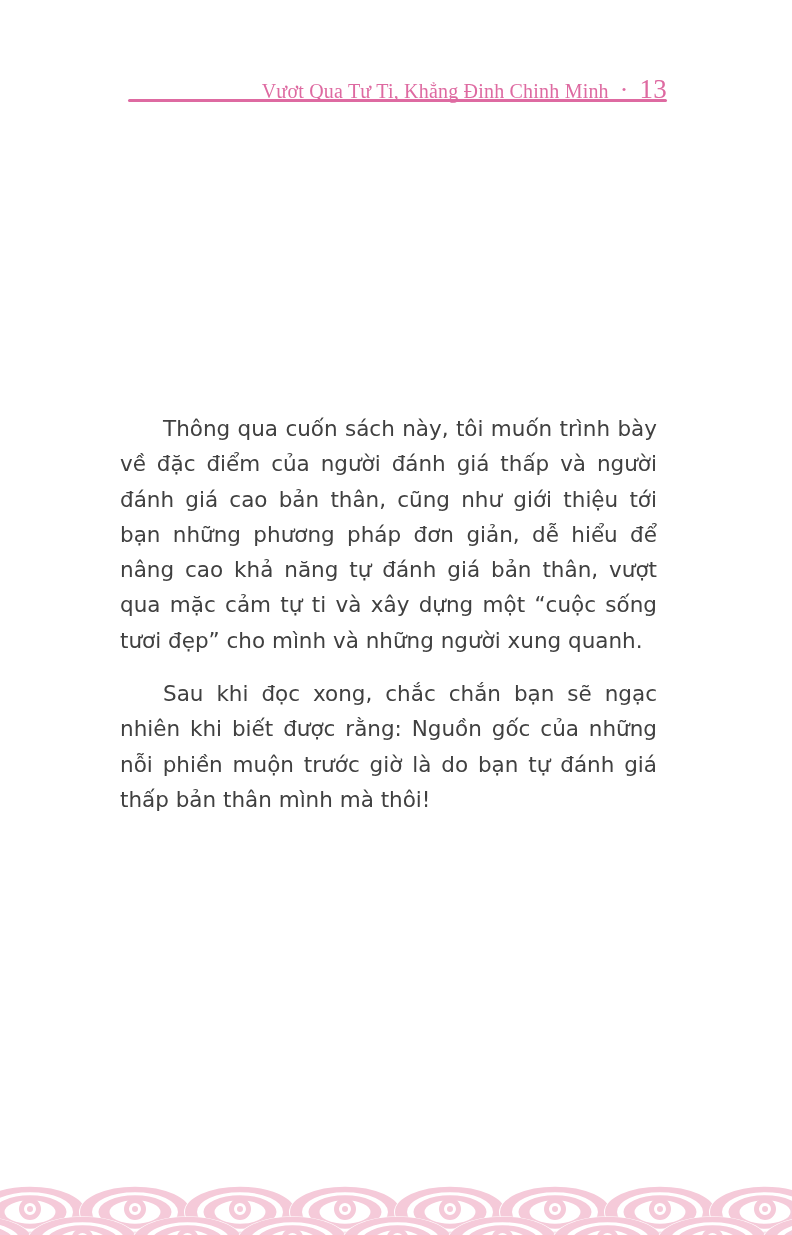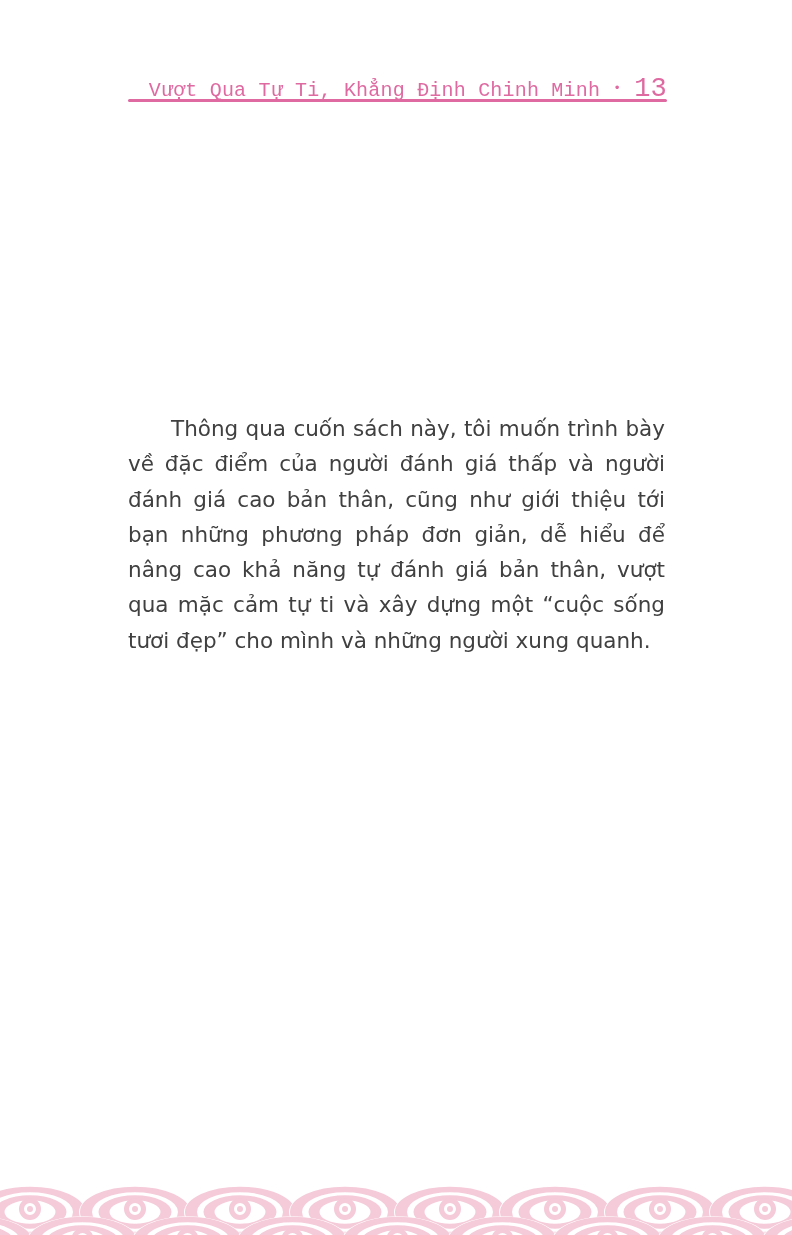--- a/index.html
+++ b/index.html
@@ -22,21 +22,21 @@
   .running-head {
     position: absolute;
     left: 128px;
     top: 74px;
     width: 539px;
     display: flex;
     justify-content: flex-end;
     align-items: baseline;
     gap: 13px;
     color: var(--accent-pink);
-    font-family: Liberation Mono, monospace;
+    font-family: Liberation Serif, serif;
     font-size: 20px;
     letter-spacing: 0.2px;
     white-space: nowrap;
   }
   .running-head .sep {
     font-size: 13px;
     position: relative;
     top: -4px;
   }
   .running-head .pageno {
@@ -47,21 +47,21 @@
     left: 128px;
     top: 99px;
     width: 539px;
     height: 2.5px;
     background: var(--accent-pink);
     border-radius: 2px;
   }
   
   .body-text {
     position: absolute;
-    left: 128px;
+    left: 120px;
     top: 411px;
     width: 537px;
     color: var(--body-text);
     font-family: "DejaVu Sans", "Liberation Sans", sans-serif;
     font-size: 21.5px;
     line-height: 35.3px;
     text-align: justify;
   }
   .body-text p {
     text-indent: 43px;
@@ -89,20 +89,21 @@
 
   <div class="running-head">
     <span>Vượt Qua Tự Ti, Khẳng Định Chinh Minh</span>
     <span class="sep">•</span>
     <span class="pageno">13</span>
   </div>
   <div class="head-rule"></div>
 
   <div class="body-text">
     <p>Thông qua cuốn sách này, tôi muốn trình bày về đặc điểm của người đánh giá thấp và người đánh giá cao bản thân, cũng như giới thiệu tới bạn những phương pháp đơn giản, dễ hiểu để nâng cao khả năng tự đánh giá bản thân, vượt qua mặc cảm tự ti và xây dựng một “cuộc sống tươi đẹp” cho mình và những người xung quanh.</p>
+    <p>Sau khi đọc xong, chắc chắn bạn sẽ ngạc nhiên khi biết được rằng: Nguồn gốc của những nỗi phiền muộn trước giờ là do bạn tự đánh giá thấp bản thân mình mà thôi!</p>
   </div>
 
   <div class="wave-footer">
     <svg width="792" height="57" viewBox="0 0 792 57">
       <defs>
         <g id="fan">
           <g transform="scale(1,0.46)">
             <circle class="fan-white" r="56"></circle>
             <circle class="fan-ring" r="49" stroke-width="12"></circle>
             <circle class="fan-ring" r="31" stroke-width="11"></circle>

